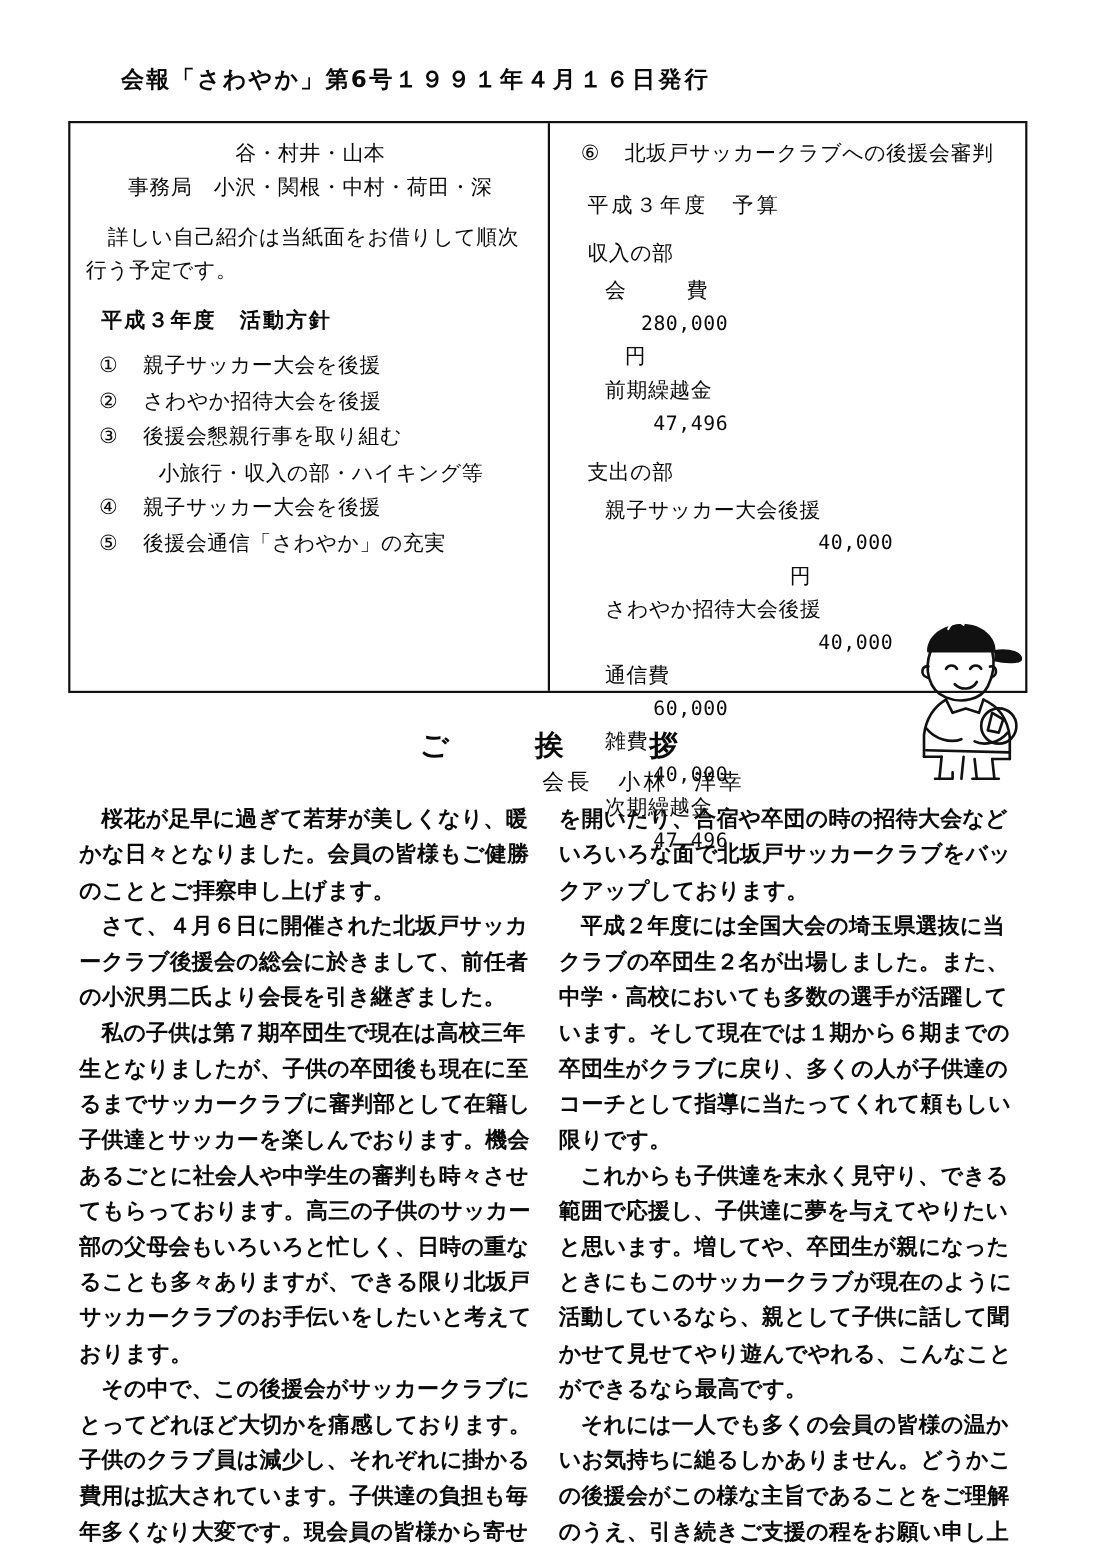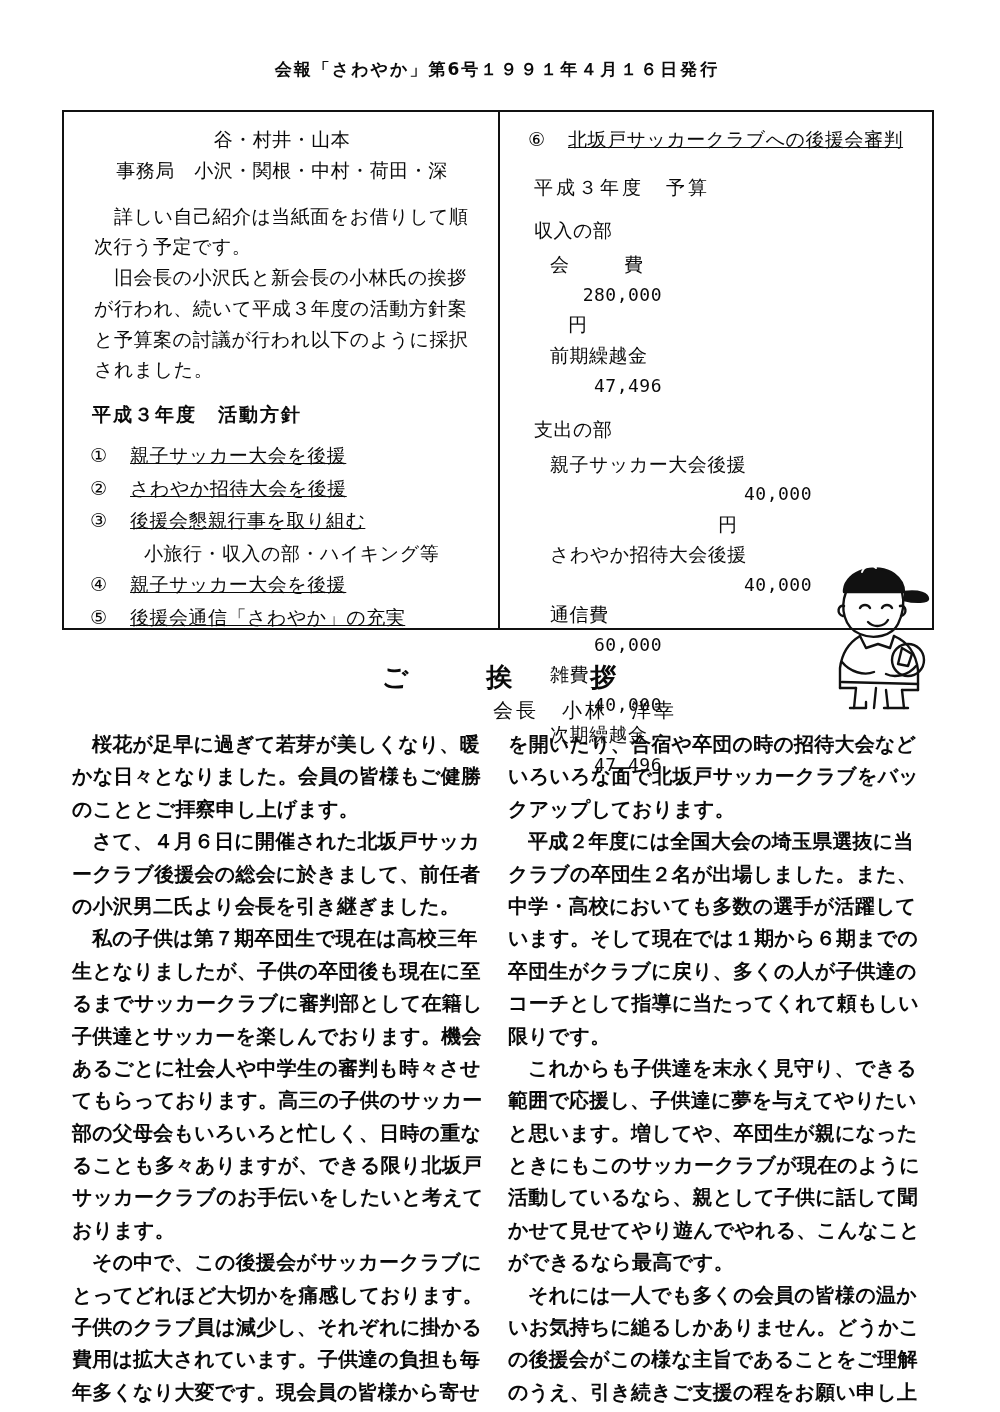--- a/index.html
+++ b/index.html
@@ -21,23 +21,23 @@
     width: 1000px;
     height: 1412px;
   }
   
   .masthead {
     position: absolute;
     left: 60px;
     top: 58px;
     width: 880px;
     display: flex;
-    justify-content: center;
+    justify-content: flex-start;
     align-items: baseline;
-    font-size: 17px;
+    font-size: 21px;
     letter-spacing: 2px;
     font-weight: 600;
   }
   .masthead .left { padding-left: 50px; }
   .masthead .right { padding-right: 55px; letter-spacing: 3px; }
 
   
   .top-box {
     position: absolute;
     left: 62px;
@@ -77,21 +77,21 @@
   .indent1 { text-indent: 19px; }
   .blank { height: 15px; }
   .sub-head { margin-top: 14px; margin-bottom: 4px; padding-left: 14px; letter-spacing: 2px; font-weight: bold;}
   .list { margin-top: 10px; }
   .list-item {
     display: flex;
     padding-left: 12px;
     margin-bottom: 2px;
   }
   .list-item .num { width: 40px; flex: none; }
-  .list-item .txt { flex: 1; text-decoration: underline; }
+  .list-item .txt { flex: 1; }
   .list-sub { padding-left: 66px; }
 
   
   .budget-head { padding-left: 18px; letter-spacing: 3px; margin-bottom: 12px;}
   .bgroup { padding-left: 18px; margin-bottom: 4px; }
   .brow {
     display: flex;
     padding-left: 34px;
     align-items: baseline;
     flex-direction: column;
@@ -149,21 +149,21 @@
   .body-right {
     position: absolute;
     left: 508px;
     top: 728px;
     width: 420px;
     font-size: 20px;
     line-height: 1.62;
     letter-spacing: 0.2px;
     font-weight: 600;
   }
-  .para { text-indent: 20px; margin-left: 16px; }
+  .para { text-indent: 20px; }
 
   
   .mascot {
     position: absolute;
     left: 816px;
     top: 556px;
     width: 130px;
     height: 160px;
   }
 </style>
@@ -178,21 +178,20 @@
   </div>
 
   <div class="top-box"></div>
   <div class="divider-v"></div>
 
   <div class="col-left">
     <div class="center-line">谷・村井・山本</div>
     <div class="center-line">事務局　小沢・関根・中村・荷田・深</div>
     <div class="blank"></div>
     <div class="para indent1">詳しい自己紹介は当紙面をお借りして順次行う予定です。</div>
-    <div class="para indent1">旧会長の小沢氏と新会長の小林氏の挨拶が行われ、続いて平成３年度の活動方針案と予算案の討議が行われ以下のように採択されました。</div>
     <div class="sub-head">平成３年度　活動方針</div>
     <div class="list">
       <div class="list-item">
         <span class="num">①</span>
         <span class="txt">親子サッカー大会を後援</span>
       </div>
       <div class="list-item">
         <span class="num">②</span>
         <span class="txt">さわやか招待大会を後援</span>
       </div>

